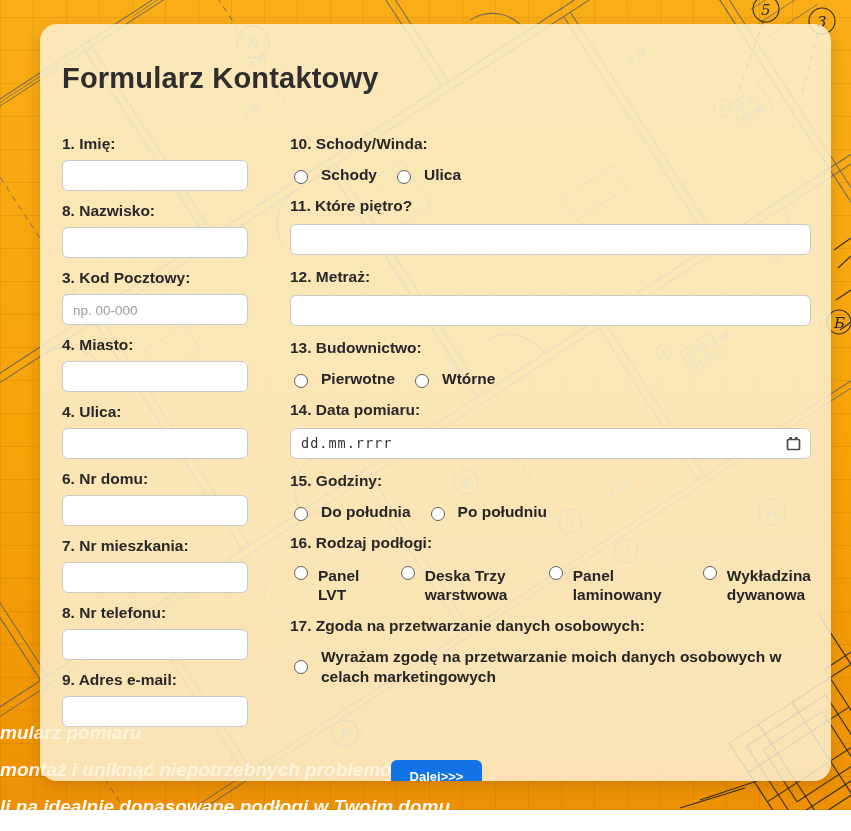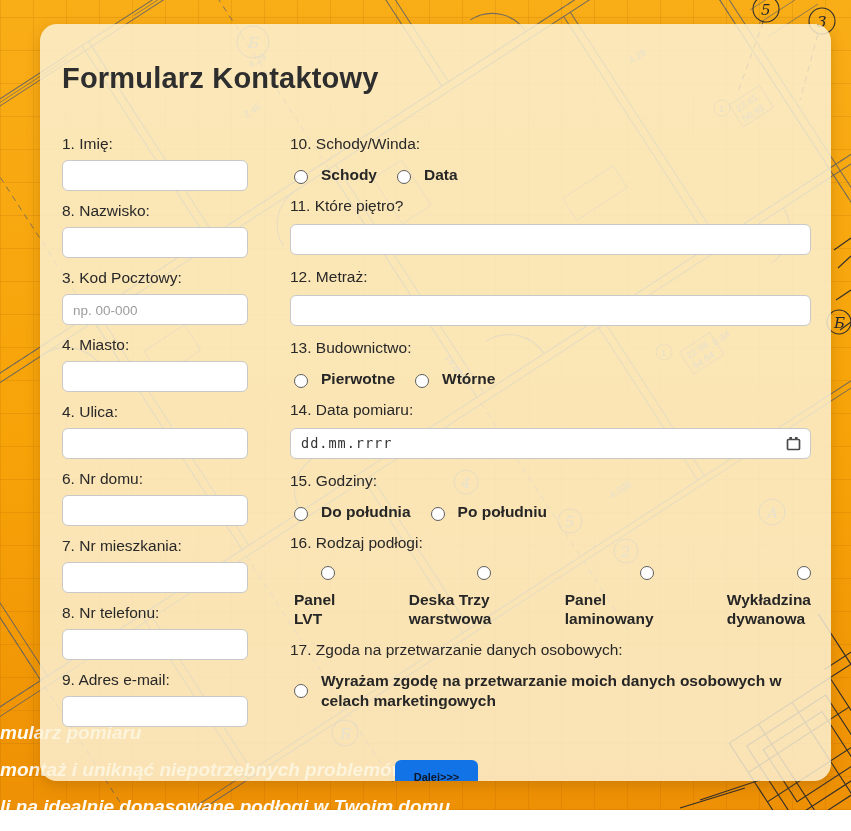--- a/index.html
+++ b/index.html
@@ -50,21 +50,21 @@
   .panel h1 {
     font-size: 29px; font-weight: bold; color: #2e2e2e;
     margin: 0 0 40px 0; letter-spacing: 0.2px;
   }
   .columns { display: flex; }
   .col-left { width: 186px; flex: none; margin-right: 42px; }
   .col-right { flex: 1; min-width: 0; }
 
   .fgroup { margin-bottom: 11px; }
   .flabel, .q-label {
-    display: block; font-weight: normal; font-size: 15.5px;
+    display: block; font-weight: bold; font-size: 15.5px;
     color: #282828; margin-bottom: 7px;
   }
   .q-label { margin: 13px 0 9px 0; }
   .q-label.first { margin-top: 0; }
   input.text {
     width: 100%; height: 31px;
     border: 1px solid #c9c9c9; border-radius: 6px;
     background: #fff; padding: 0 10px;
     font-size: 14px; color: #222;
     font-family: "Liberation Sans", sans-serif;
@@ -75,39 +75,39 @@
   .radio-row { display: flex; align-items: center; gap: 20px; margin: 12px 0 8px 4px; }
   .opt { display: inline-flex; align-items: flex-end; gap: 13px; cursor: pointer; }
   .rdot {
     width: 14px; height: 14px; flex: none;
     border: 1px solid #5e5e5e; border-radius: 50%;
     background: #fff; display: inline-block;
   }
   .opt-text { font-weight: bold; font-size: 15.5px; color: #262626; line-height: 19px; }
 
   .floor-row { display: flex; justify-content: space-between; margin: 14px 0 6px 4px; }
-  .floor-row .opt { align-items: flex-end; gap: 10px; flex-direction: column; }
+  .floor-row .opt { align-items: flex-start; gap: 10px; }
 
   .consent-row { display: flex; align-items: center; gap: 13px; margin: 12px 0 0 4px; }
   .consent-row .opt-text { line-height: 20px; }
 
   .date-box { position: relative; }
   input.date {
     font-family: "DejaVu Sans Mono", monospace;
     font-size: 12.5px; letter-spacing: 1px; color: #333;
     padding-right: 34px;
   }
   input.date::placeholder { color: #333; opacity: 1; }
   .cal-icon { position: absolute; right: 10px; top: 8px; width: 15px; height: 15px; cursor: pointer; }
 
   .button-row { text-align: center; margin-top: 22px; }
   .next-btn {
-    background: #1273e6; color: #0f172a;
+    background: #1273e6; color: #ffffff;
     font-family: "Liberation Sans", sans-serif;
-    font-weight: bold; font-size: 11px;
+    font-weight: bold; font-size: 13px;
     border: none; border-radius: 6px;
     padding: 8px 19px; min-width: 74px; height: 33px;
     cursor: pointer;
   }
 </style>
 </head>
 <body>
 
 <div class="hero">
 
@@ -281,21 +281,21 @@
       <div class="col-right">
 
         <span class="q-label first">10. Schody/Winda:</span>
         <div class="radio-row">
           <label class="opt">
             <span class="rdot"></span>
             <span class="opt-text">Schody</span>
           </label>
           <label class="opt">
             <span class="rdot"></span>
-            <span class="opt-text">Data</span>
+            <span class="opt-text">Ulica</span>
           </label>
         </div>
 
         <span class="q-label">11. Które piętro?</span>
         <input class="text" type="text" style="">
 
         <span class="q-label">12. Metraż:</span>
         <input class="text" type="text" style="">
 
         <span class="q-label">13. Budownictwo:</span>

